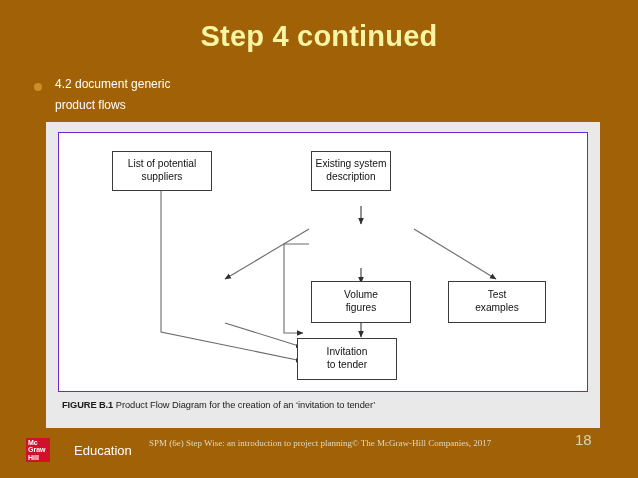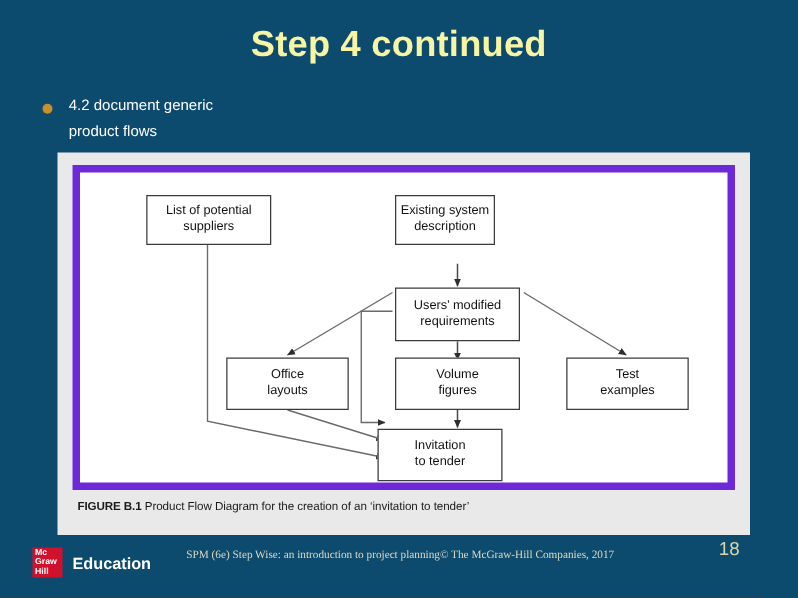--- a/index.html
+++ b/index.html
@@ -12,21 +12,21 @@
     height: 478px;
     overflow: hidden;
     font-family: "Liberation Sans", sans-serif;
     position: relative;
   }
   #slide {
     position: absolute;
     left: 0; top: 0;
     width: 638px;
     height: 478px;
-    background: #0c4a6e;
+    background: #a16207;
   }
 
   
   #slide-title {
     position: absolute;
     left: 0;
     top: 20px;
     width: 638px;
     text-align: center;
     color: #f7f5a3;
@@ -73,21 +73,21 @@
     background: #e9e9e9;
     box-sizing: border-box;
   }
   #figure-canvas {
     position: absolute;
     left: 12px;
     top: 10px;
     width: 530px;
     height: 260px;
     background: #ffffff;
-    border: 6px solid #6d28d9;
+    border: 1px solid #6d28d9;
     box-sizing: border-box;
   }
   #figure-caption {
     position: absolute;
     left: 16px;
     top: 278px;
     width: 530px;
     font-size: 9.3px;
     color: #1a1a1a;
     font-family: Liberation Sans, sans-serif;
@@ -147,22 +147,22 @@
     font-family: "Liberation Sans", sans-serif;
     display: flex;
     flex-direction: column;
     justify-content: center;
     padding-left: 2px;
     box-sizing: border-box;
   }
   #mh-word {
     color: #ffffff;
     font-size: 13px;
-    font-weight: bold;
-    margin-left: 8px;
+    font-weight: normal;
+    margin-left: 24px;
     font-family: "Liberation Sans", sans-serif;
     text-align: right;
   }
   #footer-text {
     position: absolute;
     left: 149px;
     top: 438px;
     color: #ded9c0;
     font-size: 9px;
     font-family: "Liberation Serif", serif;
@@ -221,29 +221,21 @@
       <div class="node" style="left:53px; top:18px; width:100px; height:40px;">
         <span>List of potential
 suppliers</span>
       </div>
 
       <div class="node" style="left:252px; top:18px; width:80px; height:40px;">
         <span>Existing system
 description</span>
       </div>
 
-      <div class="node" style="left:252px; top:92px; width:100px; height:43px;">
-        <span>Users’ modified
-requirements</span>
-      </div>
-
-      <div class="node" style="left:117px; top:148px; width:98px; height:42px;">
-        <span>Office
-layouts</span>
-      </div>
+
 
       <div class="node" style="left:252px; top:148px; width:100px; height:42px;">
         <span>Volume
 figures</span>
       </div>
 
       <div class="node" style="left:389px; top:148px; width:98px; height:42px;">
         <span>Test
 examples</span>
       </div>

